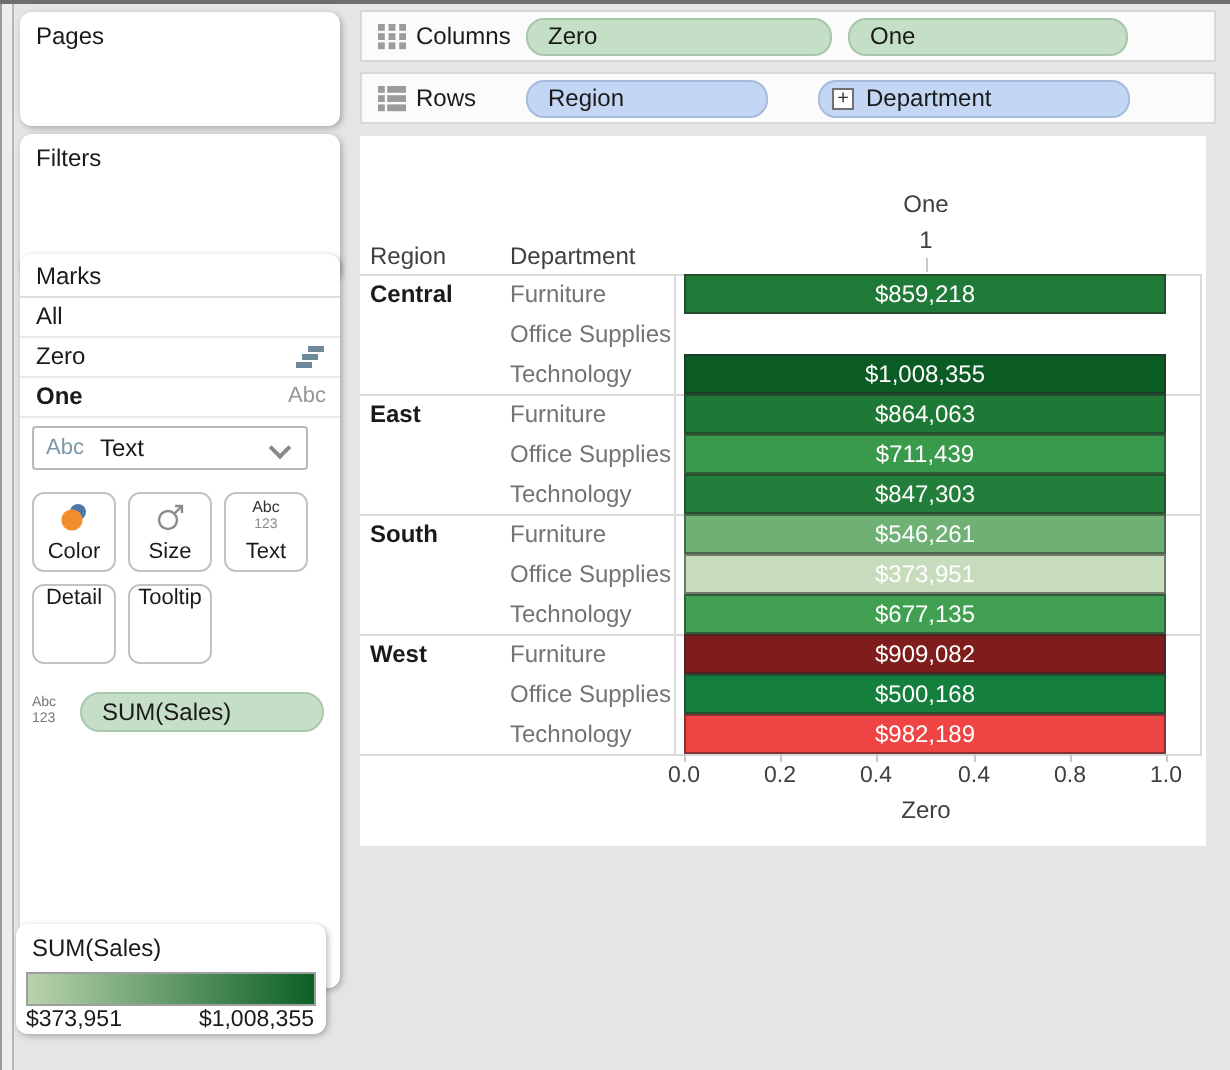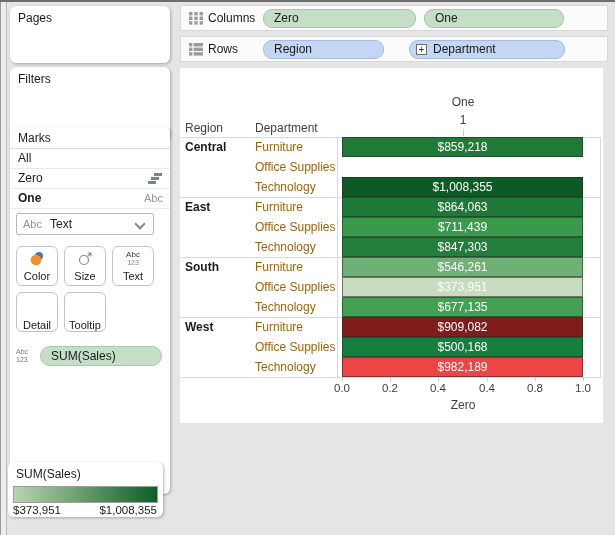--- a/index.html
+++ b/index.html
@@ -34,21 +34,21 @@
     border-right:2px solid #8a8a8a;border-bottom:2px solid #8a8a8a;transform:rotate(45deg)}
   .mbtn{position:absolute;width:42px;height:40px;border:1px solid #c3c3c3;border-radius:6px;
     background:#fff;text-align:center;font-size:11px;box-sizing:border-box}
   #btn-color{left:6px;top:119px}
   #btn-size{left:54px;top:119px}
   #btn-text{left:102px;top:119px}
   #btn-detail{left:6px;top:165px}
   #btn-tooltip{left:54px;top:165px}
   .mbtn .blabel{position:absolute;bottom:3px;left:0;width:100%}
   .mbtn .bicon{position:absolute;top:3px;left:0;width:100%;height:17px;display:flex;align-items:center;justify-content:center}
-  .mbtn.centered{display:flex;align-items:flex-end;justify-content:center}
+  .mbtn.centered{display:flex;align-items:flex-start;justify-content:center}
   .ticon{font-size:8px;line-height:8px;color:#333}
   .ticon .l2{color:#8a8a8a;font-size:7px}
   .field-row{position:absolute;left:6px;top:219px;width:150px;height:20px}
   .abc123{position:absolute;left:0;top:2px;font-size:7px;line-height:8px;color:#777}
   .field-pill{position:absolute;left:24px;top:0;width:122px;height:20px;background:#c5dfc7;
     border:1px solid #a9c9ac;border-radius:10px;line-height:18px;padding-left:10px;box-sizing:border-box}
 
   
   .grad{position:absolute;left:5px;top:24px;width:143px;height:15px;border:1px solid #9e9e9e}
   .legend-min{position:absolute;left:5px;top:42px;font-size:11.5px}
@@ -77,21 +77,21 @@
   .chart{position:absolute;left:180px;top:68px;width:423px;height:355px;background:#fff}
   .one-field{position:absolute;left:233px;top:27px;width:100px;text-align:center;color:#3f3f3f}
   .one-val{position:absolute;left:233px;top:45px;width:100px;text-align:center;color:#3f3f3f}
   .one-tick{position:absolute;left:283px;top:61px;width:1px;height:7px;background:#c9c9c9}
   .hdr{position:absolute;top:53px;color:#3f3f3f}
   #hdr-region{left:5px}
   #hdr-dept{left:75px}
   .tbl{position:absolute;left:0;top:69px;width:421px;height:240px}
   .trow{position:absolute;left:0;width:421px;height:20px}
   .rlabel{position:absolute;left:5px;top:0;line-height:20px;font-weight:bold}
-  .dlabel{position:absolute;left:75px;top:0;line-height:20px;color:#a16207}
+  .dlabel{position:absolute;left:75px;top:0;line-height:20px;color:#737373}
   .bar{position:absolute;left:162px;top:0;width:241px;height:20px;box-sizing:border-box;
     border:1px solid rgba(40,40,40,.55);color:#fff;text-align:center;line-height:18px}
   .divider{position:absolute;left:0;width:421px;height:1px;background:#d9d9d9}
   .vline{position:absolute;top:0;width:1px;height:240px;background:#d9d9d9}
   #vl-left{left:157px}
   #vl-right{left:420px}
   .axis{position:absolute;left:0;top:309px;width:421px;height:22px}
   .tickmark{position:absolute;top:0;width:1px;height:4px;background:#c9c9c9}
   .tick{position:absolute;top:5px;transform:translateX(-50%);color:#3f3f3f;font-size:11.5px}
   .axis-title{position:absolute;left:233px;top:330px;width:100px;text-align:center;color:#3f3f3f}

